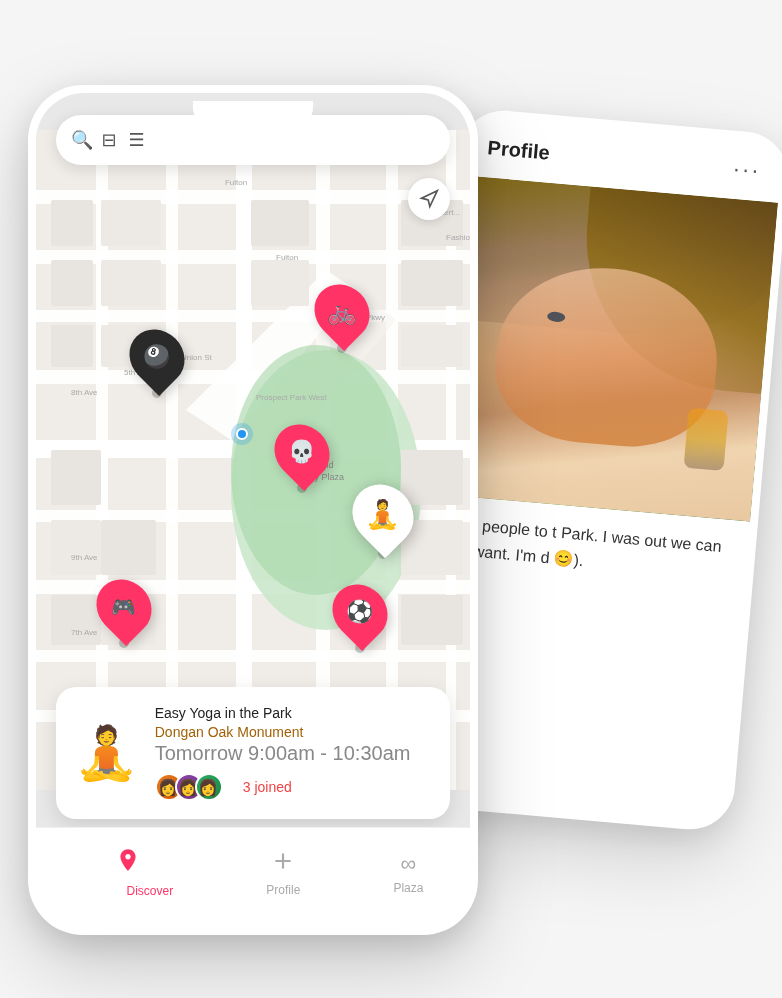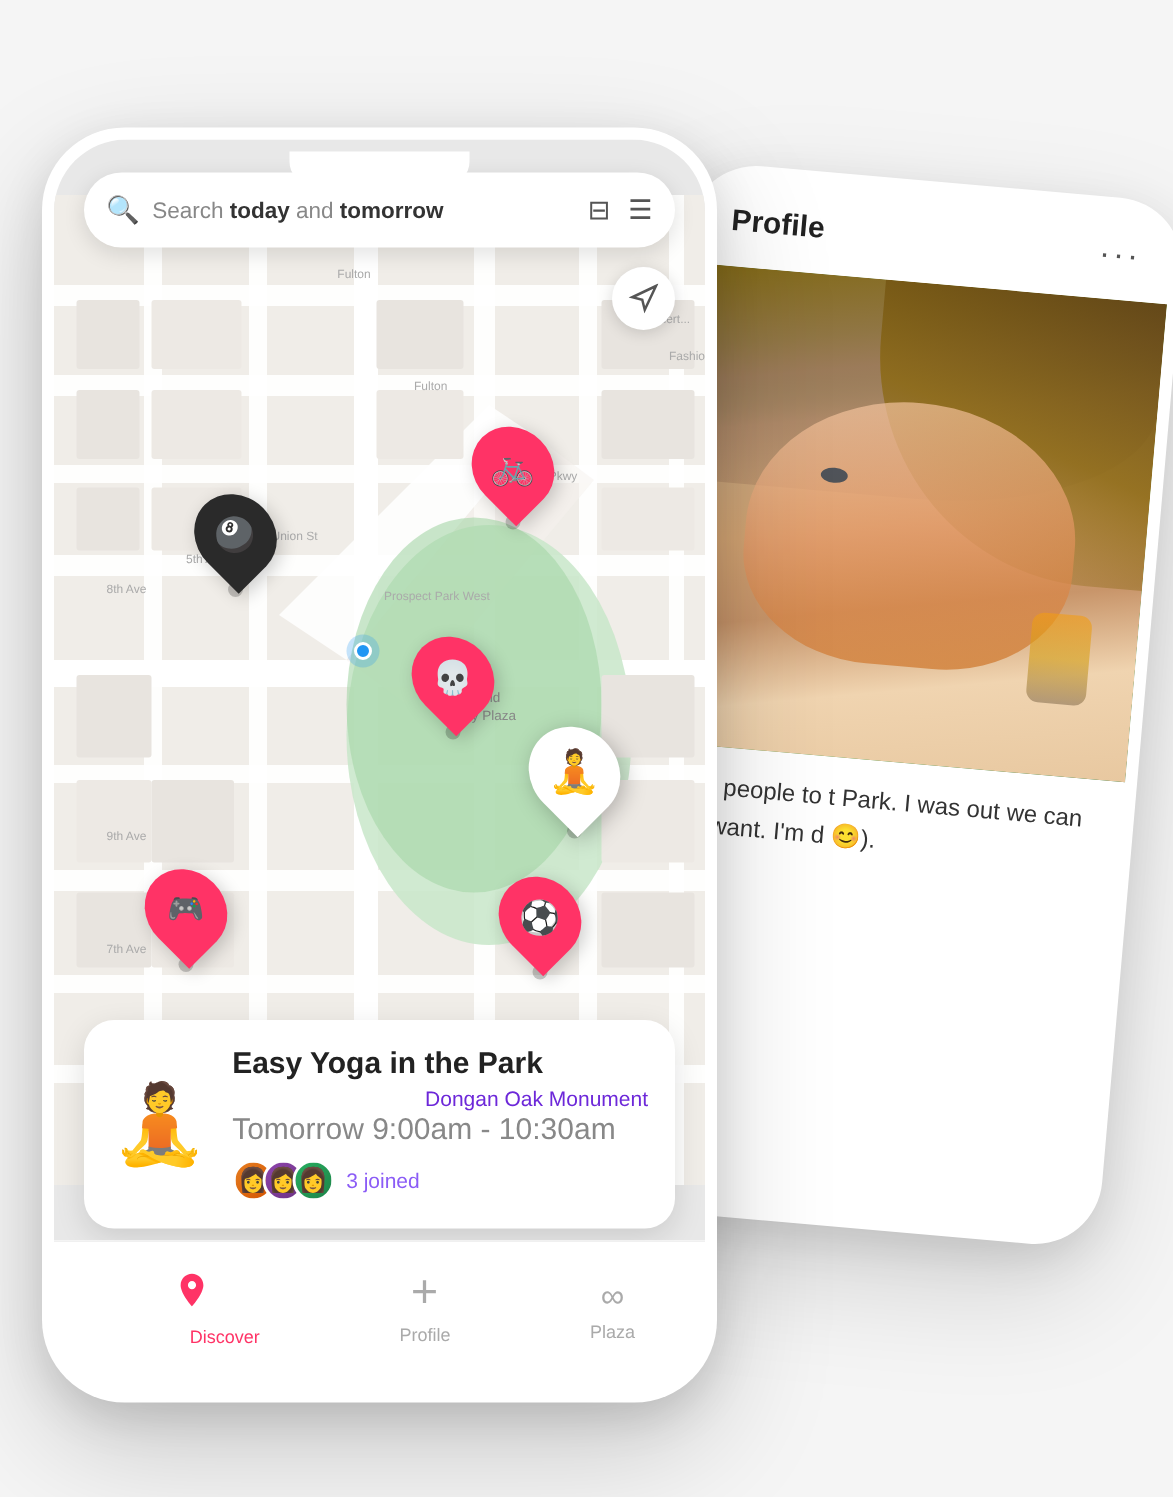--- a/index.html
+++ b/index.html
@@ -235,31 +235,30 @@
       font-size: 52px;
       line-height: 1;
       flex-shrink: 0;
     }
 
     .event-info {
       flex: 1;
     }
 
     .event-title {
-      font-size: 20px;
-      font-weight: 700;
+      font-size: 14px;
+      font-weight: 400;
       color: #222;
       margin-bottom: 3px;
     }
 
     .event-location {
       font-size: 14px;
-      color: #6d28d9;
+      color: #a16207;
       margin-bottom: 2px;
-      text-align: right;
     }
 
     .event-time {
       font-size: 20px;
       color: #888;
       margin-bottom: 8px;
     }
 
     .event-attendees {
       display: flex;
@@ -282,21 +281,22 @@
       display: flex;
       align-items: center;
       justify-content: center;
       background: #ddd;
     }
 
     .avatar-circle:last-child { margin-right: 0; }
 
     .joined-text {
       font-size: 14px;
-      color: #8b5cf6;
+      color: #ef4444;
+      margin-left: 12px;
     }
 
     
     .bottom-nav {
       position: absolute;
       bottom: 0;
       left: 0;
       right: 0;
       height: 100px;
       background: #fff;
@@ -542,23 +542,20 @@
           <text x="300" y="190" font-size="8" fill="#aaa" font-family="sans-serif">Eastern Pkwy</text>
           <text x="240" y="130" font-size="8" fill="#aaa" font-family="sans-serif">Fulton</text>
           <text x="410" y="110" font-size="8" fill="#aaa" font-family="sans-serif">Fashion</text>
           <text x="390" y="85" font-size="8" fill="#aaa" font-family="sans-serif">Vandert...</text>
           <text x="200" y="55" font-size="8" fill="#aaa" text-anchor="middle" font-family="sans-serif">Fulton</text>
           <text x="220" y="270" font-size="8" fill="#aaa" font-family="sans-serif">Prospect Park West</text>
         </svg>
 
         <div class="search-bar">
           <span class="search-icon-wrap">🔍</span>
-          <span class="search-text">
-            Search <strong>today</strong> and <strong>tomorrow</strong>
-          </span>
           <div class="search-filters">
             <span class="filter-icon">⊟</span>
             <span class="filter-icon">☰</span>
           </div>
         </div>
 
         <div class="location-btn">
           <svg width="20" height="20" viewBox="0 0 24 24" fill="none" stroke="#555" stroke-width="2">
             <polygon points="3 11 22 2 13 21 11 13 3 11"></polygon>
           </svg>

